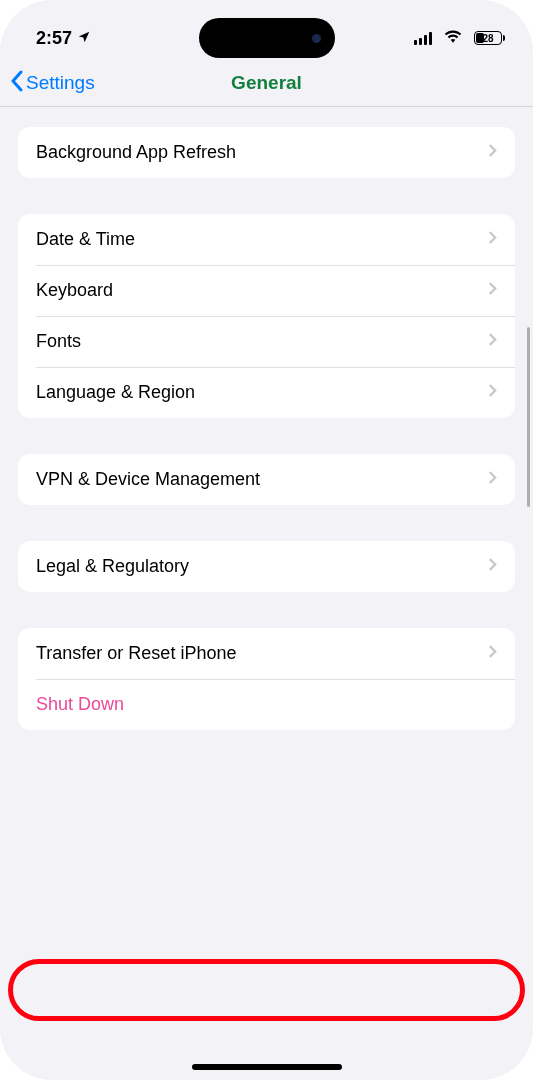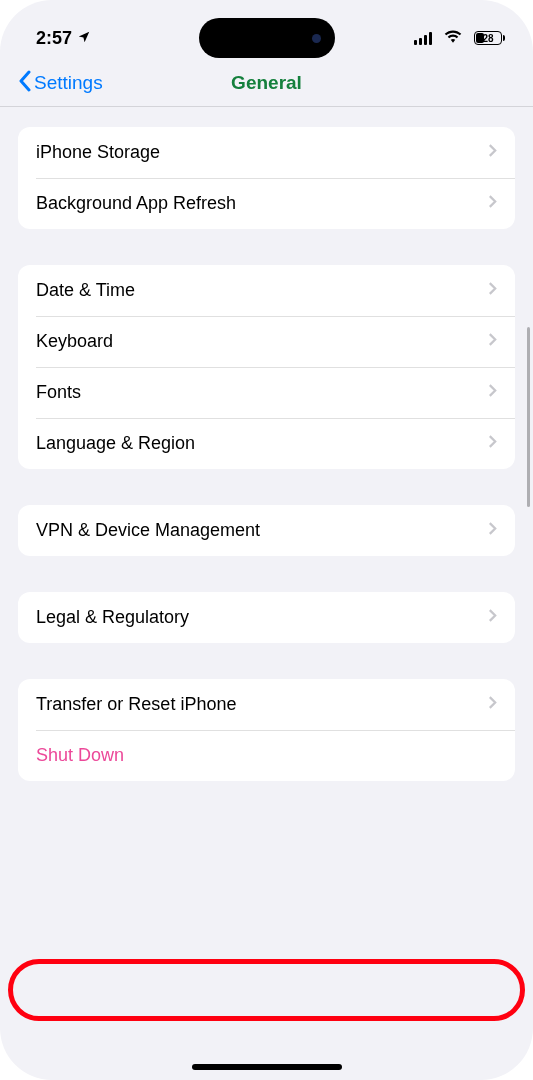--- a/index.html
+++ b/index.html
@@ -71,21 +71,21 @@
       background: #f2f2f7;
       padding: 10px 16px 12px;
       display: flex;
       align-items: center;
       justify-content: center;
       position: relative;
       border-bottom: 0.5px solid rgba(0,0,0,0.12);
     }
     .back-btn {
       position: absolute;
-      left: 18px;
+      left: 10px;
       display: flex;
       align-items: center;
       color: #007aff;
       font-size: 19px;
       gap: 2px;
     }
     .back-chevron svg { width: 14px; height: 22px; }
     .nav-title { font-size: 19px; font-weight: 600; color: #15803d; }
     .content {
       padding: 0 18px 60px;
@@ -196,26 +196,20 @@
         <span>Settings</span>
       </div>
       <div class="nav-title">General</div>
     </div>
 
     <div class="content">
       <div class="scroll-indicator"></div>
 
       <div class="group tight">
         <div class="row">
-          <span class="row-label">iPhone Storage</span>
-          <span class="chevron"><svg viewBox="0 0 10 16">
-                <path d="M2 2 L8 8 L2 14"></path>
-              </svg></span>
-        </div>
-        <div class="row">
           <span class="row-label">Background App Refresh</span>
           <span class="chevron"><svg viewBox="0 0 10 16">
                 <path d="M2 2 L8 8 L2 14"></path>
               </svg></span>
         </div>
       </div>
 
       <div class="group">
         <div class="row">
           <span class="row-label">Date &amp; Time</span>

